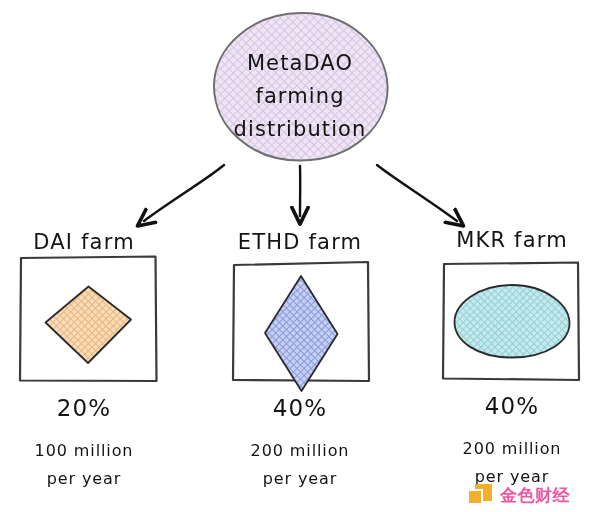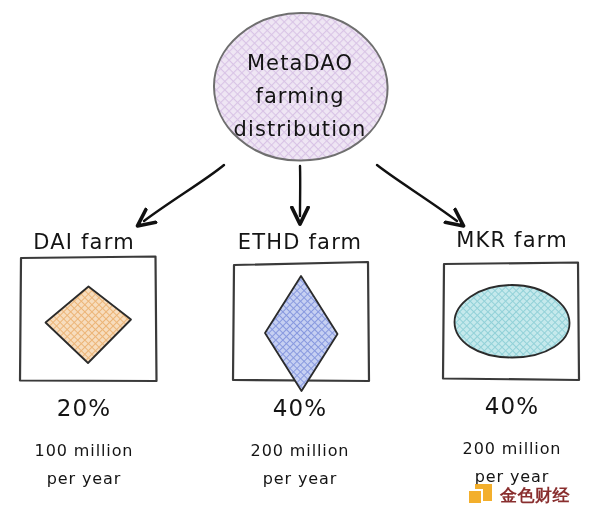--- a/index.html
+++ b/index.html
@@ -87,21 +87,21 @@
     top: 9px;
     width: 12px;
     height: 12px;
     background: #F2A91B;
     box-shadow: 0 0 0 2px #ffffff;
   }
   #watermark .wm-text {
     font-family: "DejaVu Sans", sans-serif;
     font-size: 17px;
     font-weight: 700;
-    color: #7f1d1d;
+    color: #ec4899;
     letter-spacing: 0.5px;
     line-height: 1;
     white-space: nowrap;
   }
 </style>
 </head>
 <body>
 
 <div id="diagram-root">
 

